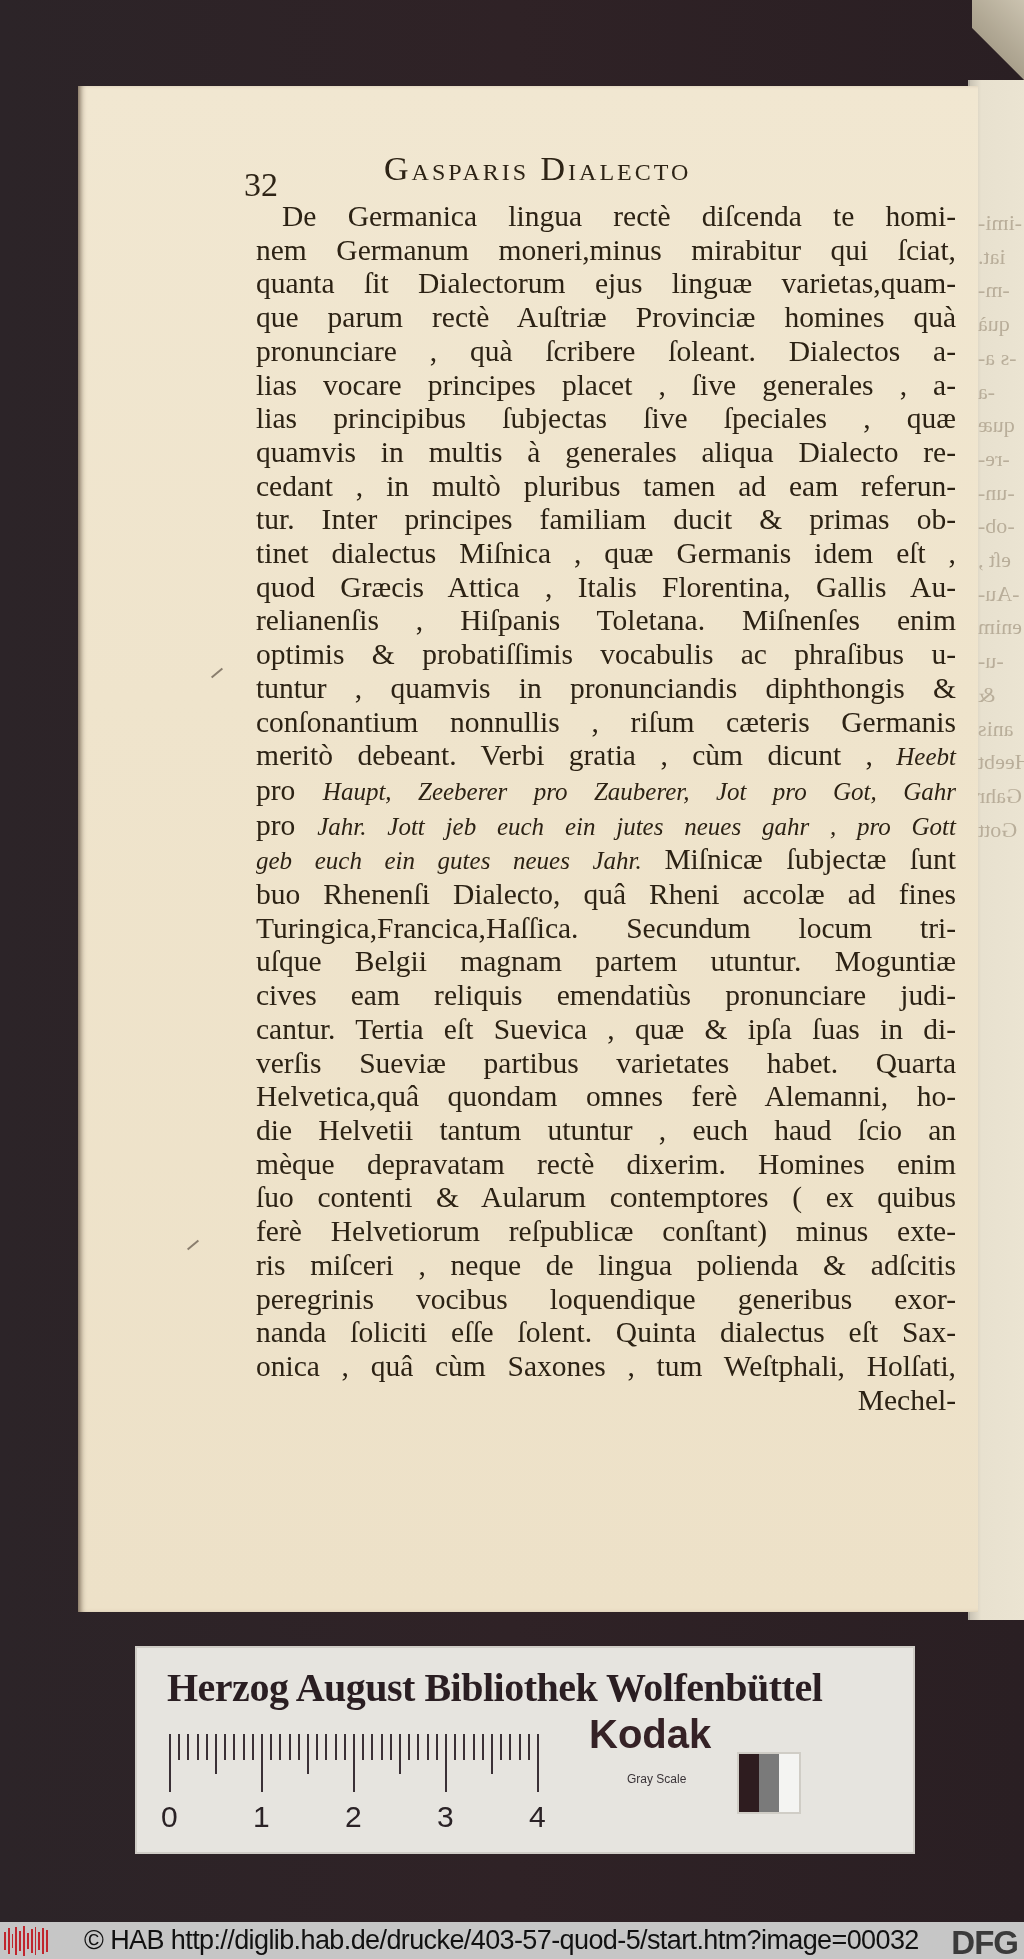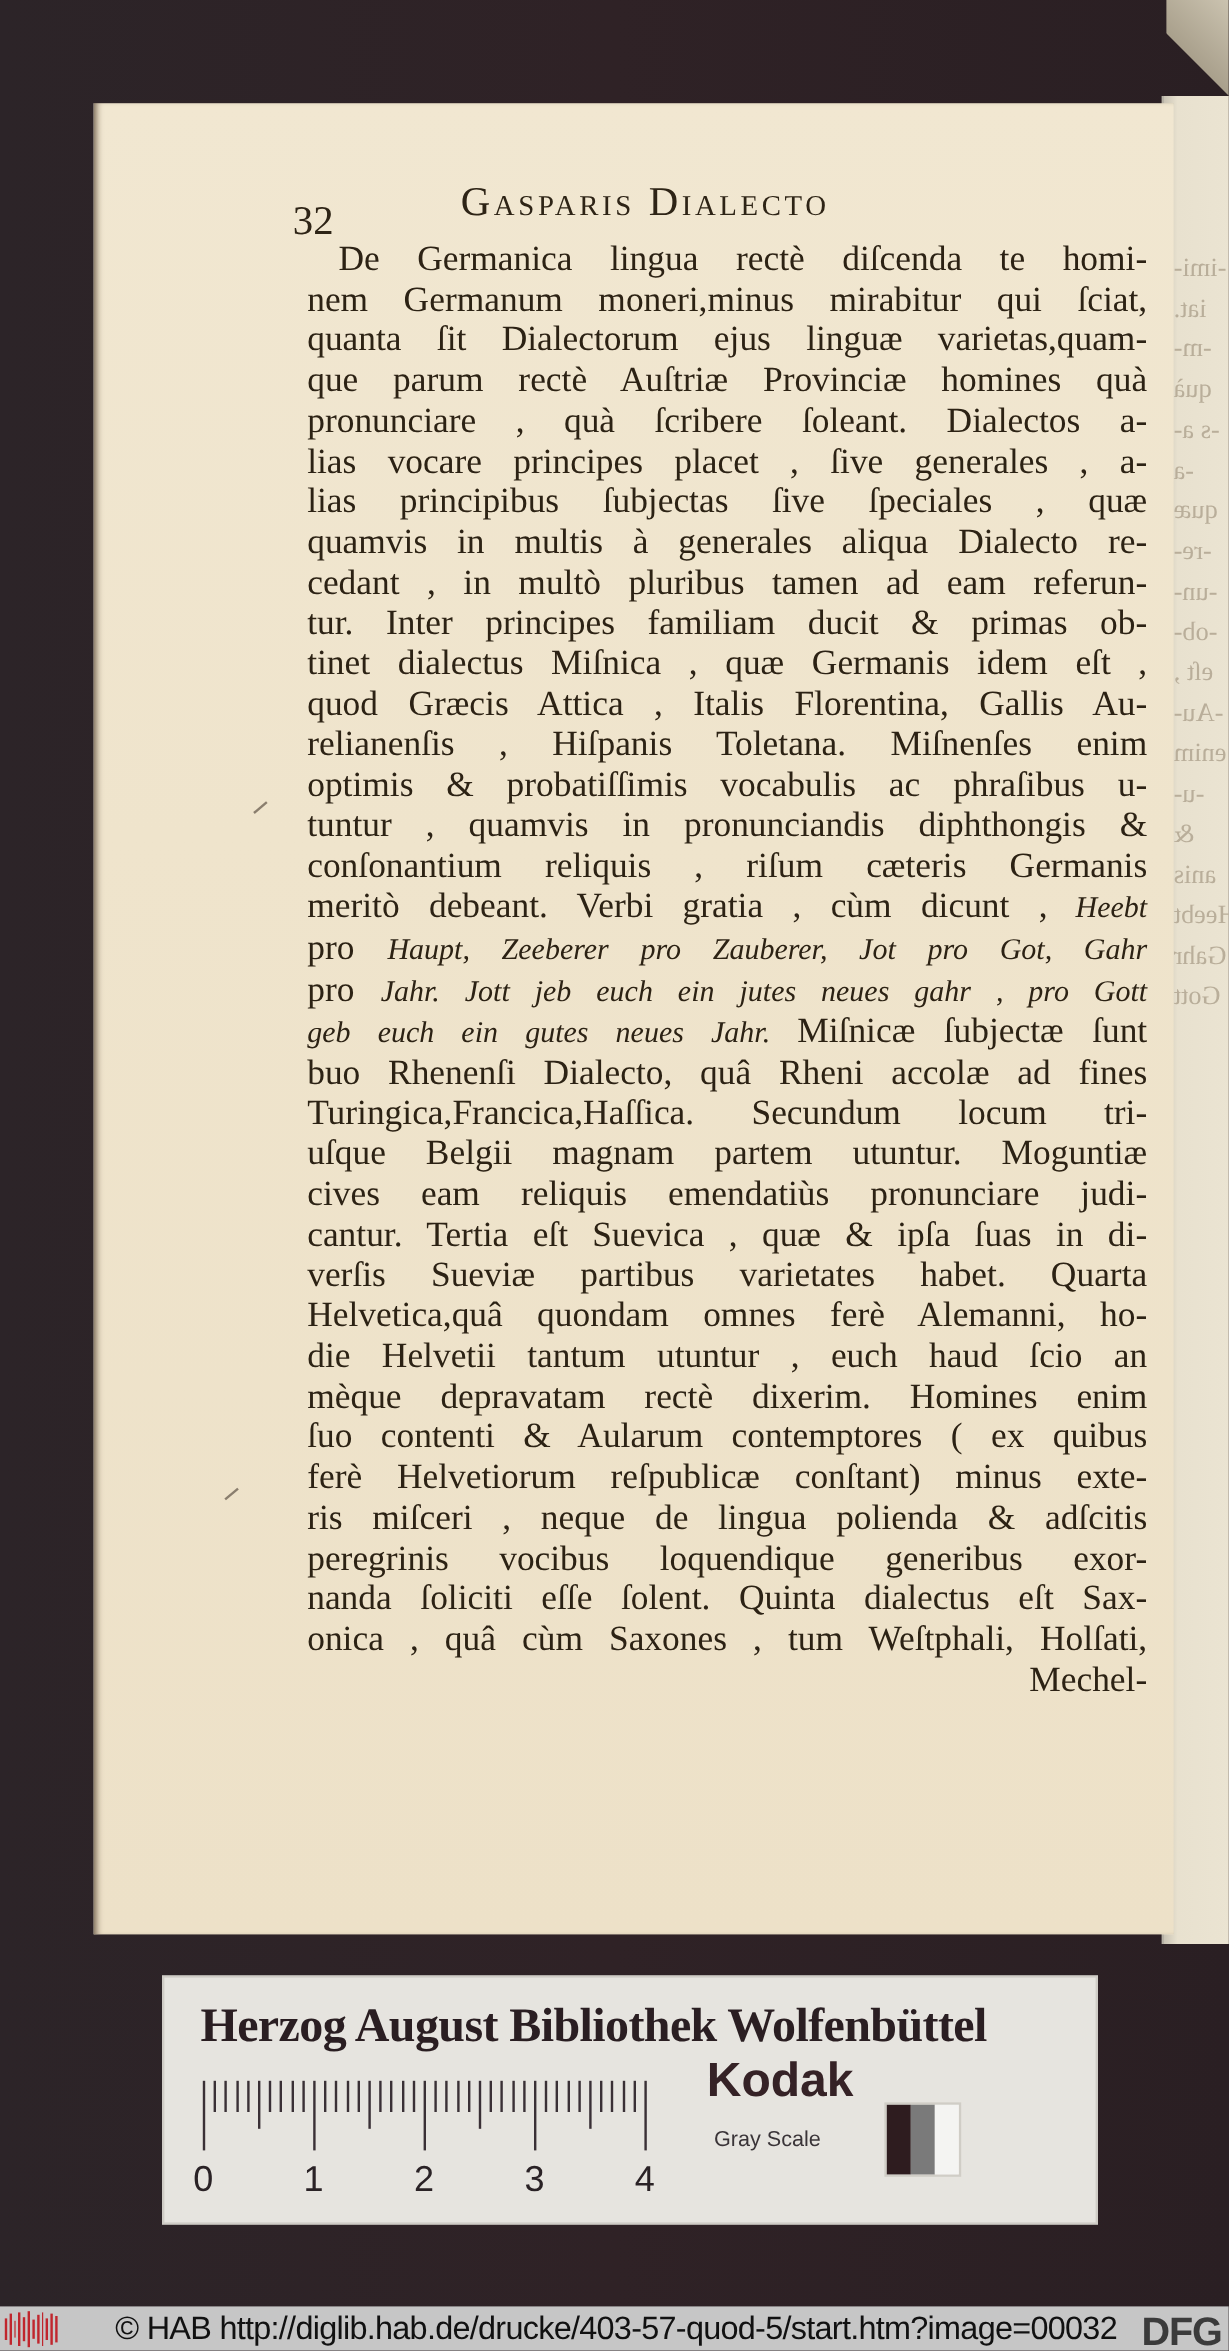--- a/index.html
+++ b/index.html
@@ -54,33 +54,33 @@
     font-weight: bold; font-size: 40px; color: #2a1e22; letter-spacing: -0.5px; white-space: nowrap;
   }
   .ruler { position: absolute; left: 32px; top: 86px; width: 390px; height: 110px; }
   .tick { position: absolute; top: 0; width: 2px; background: #3a3036; }
   .ruler-num { position: absolute; top: 66px; font-family: "Liberation Sans", sans-serif; font-size: 30px; color: #2a2226; }
   .kodak {
     position: absolute; left: 452px; top: 64px; font-family: "Liberation Sans", sans-serif;
     font-weight: bold; font-size: 40px; color: #352226;
   }
   .gray-scale-label {
-    position: absolute; left: 458px; top: 124px; font-family: "Liberation Sans", sans-serif;
-    font-size: 18px; color: #3a3438;
+    position: absolute; left: 490px; top: 124px; font-family: "Liberation Sans", sans-serif;
+    font-size: 12px; color: #3a3438;
   }
   .swatches { position: absolute; left: 600px; top: 104px; display: flex; border: 2px solid #d0cdc6; }
   .swatch { width: 20px; height: 58px; }
   .footer {
     position: absolute; left: 0; top: 1922px; width: 1024px; height: 37px;
     background: #c6c6c6; display: flex; align-items: center;
   }
   .footer-logo { width: 44px; height: 30px; margin-left: 4px; display: flex; align-items: center; gap: 2px; }
   .footer-logo span { display: block; width: 2px; background: #c0262d; }
   .footer-text {
-    margin-left: 48px; font-family: "Liberation Sans", sans-serif; font-size: 27px; color: #111;
+    margin-left: 36px; font-family: "Liberation Sans", sans-serif; font-size: 27px; color: #111;
     letter-spacing: -0.6px; white-space: nowrap;
   }
   .dfg {
     position: absolute; right: 6px; top: 2px; font-family: "Liberation Sans", sans-serif;
     font-weight: bold; font-size: 33px; color: #3b3b3b; letter-spacing: -1px;
   }
   .pencil { position: absolute; width: 14px; height: 2px; background: #8a7e6e; transform: rotate(-40deg); }
 </style>
 </head>
 <body>
@@ -127,21 +127,21 @@
     <div class="line">lias vocare principes placet , ſive generales , a-</div>
     <div class="line">lias principibus ſubjectas ſive ſpeciales , quæ</div>
     <div class="line">quamvis in multis à generales aliqua Dialecto re-</div>
     <div class="line">cedant , in multò pluribus tamen ad eam referun-</div>
     <div class="line">tur.  Inter principes familiam ducit &amp; primas ob-</div>
     <div class="line">tinet dialectus Miſnica , quæ Germanis idem eſt ,</div>
     <div class="line">quod Græcis Attica , Italis Florentina, Gallis Au-</div>
     <div class="line">relianenſis , Hiſpanis Toletana.  Miſnenſes enim</div>
     <div class="line">optimis &amp; probatiſſimis vocabulis ac phraſibus u-</div>
     <div class="line">tuntur , quamvis in pronunciandis diphthongis &amp;</div>
-    <div class="line">conſonantium reliquis , riſum cæteris Germanis</div>
+    <div class="line">conſonantium nonnullis , riſum cæteris Germanis</div>
     <div class="line">meritò debeant. Verbi gratia , cùm dicunt ,<span class="it"> Heebt</span></div>
     <div class="line">pro <span class="it">Haupt, Zeeberer pro Zauberer, Jot pro Got, Gahr</span></div>
     <div class="line">pro <span class="it">Jahr.  Jott jeb euch ein jutes neues gahr , pro Gott</span></div>
     <div class="line"><span class="it">geb euch ein gutes neues Jahr. </span>Miſnicæ ſubjectæ ſunt</div>
     <div class="line">buo Rhenenſi Dialecto, quâ Rheni accolæ ad fines</div>
     <div class="line">Turingica,Francica,Haſſica. Secundum locum tri-</div>
     <div class="line">uſque Belgii magnam partem utuntur.  Moguntiæ</div>
     <div class="line">cives eam reliquis emendatiùs pronunciare judi-</div>
     <div class="line">cantur.  Tertia eſt Suevica , quæ &amp; ipſa ſuas in di-</div>
     <div class="line">verſis Sueviæ partibus varietates habet.  Quarta</div>

